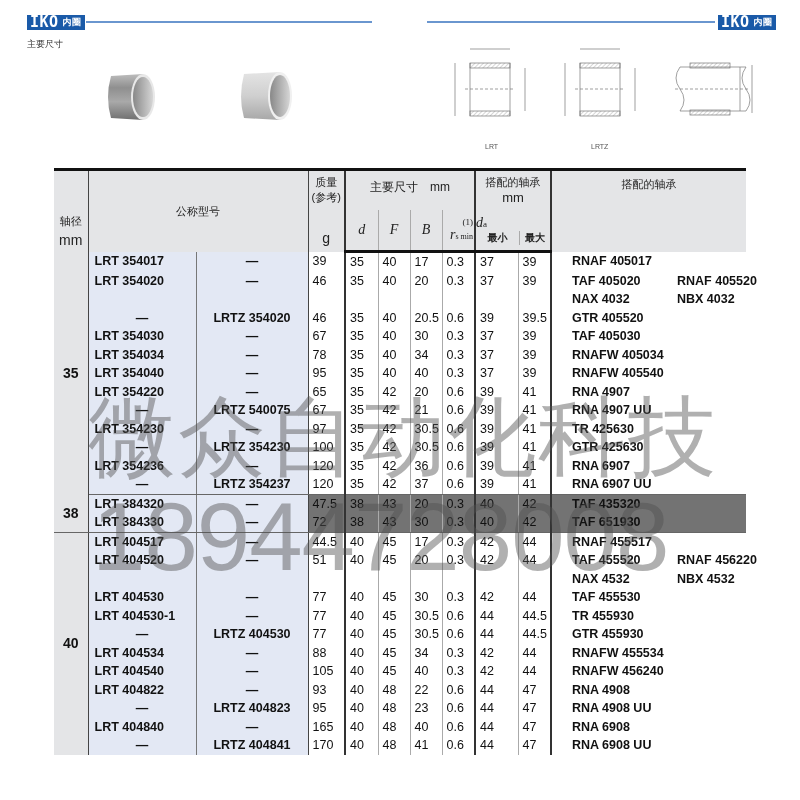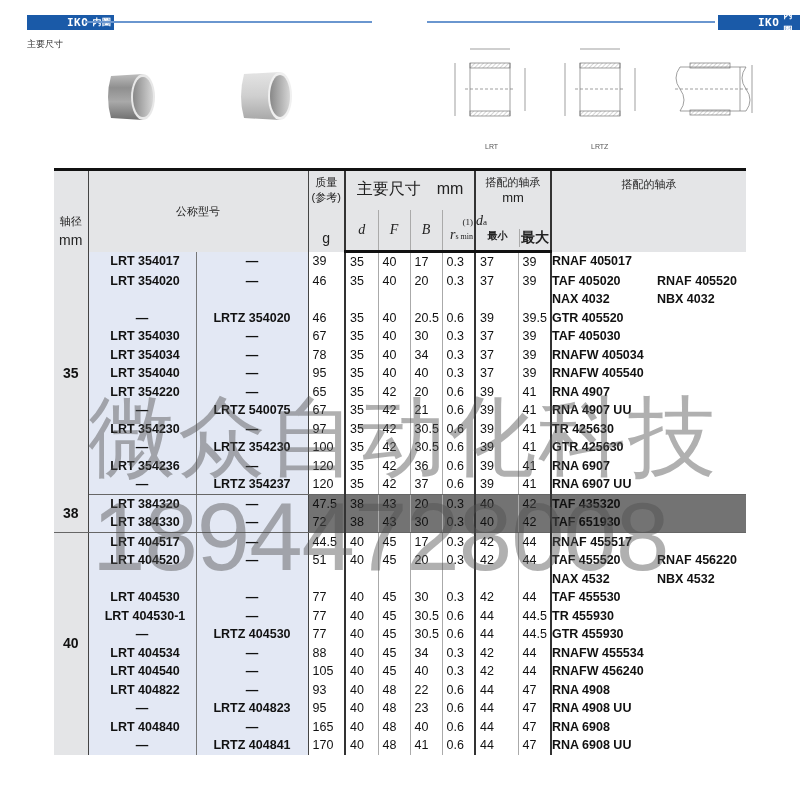--- a/index.html
+++ b/index.html
@@ -1,18 +1,18 @@
 <!DOCTYPE html>
 <html><head>
 <meta charset="utf-8">
 <style>
   html, body { margin:0; padding:0; background:#ffffff; }
   body { width:800px; height:800px; position:relative; overflow:hidden; font-family:"Liberation Sans", sans-serif; color:#111; }
   .brand { position:absolute; top:15px; height:15px; background:#1a5aa8; color:#fff; font-weight:bold; font-size:11px; line-height:15px; padding:0 3px; letter-spacing:0.5px; display:flex; gap:4px; align-items:center; }
-  .brand .logo { font-family:"DejaVu Sans Mono", monospace; font-weight:bold; font-size:11px;margin-left:37px; }
+  .brand .logo { font-family:"DejaVu Sans Mono", monospace; font-weight:bold; font-size:15px; }
   .brand .sub { font-size:9px; }
   .rule { position:absolute; top:21px; height:2px; background:#6a96cf; }
   .subtitle { position:absolute; left:27px; top:38px; font-size:9px; color:#333; }
   .photo { position:absolute; }
   .diagram { position:absolute; }
   .dlabel { position:absolute; font-size:7px; color:#555; }
 
   table.spec { position:absolute; left:54px; top:168px; width:692px; border-collapse:collapse; font-size:12.5px; table-layout:fixed; }
   table.spec th { background:#e4e5e7; font-weight:normal; font-size:11px; color:#222; padding:0; }
   table.spec thead tr:first-child th { border-top:3px solid #111; }
@@ -23,28 +23,28 @@
   .c-mass { width:37px; border-right:2px solid #333; }
   .c-d { width:33px; border-right:1px solid #aaa; }
   .c-F { width:32px; border-right:1px solid #aaa; }
   .c-B { width:32px; border-right:1px solid #aaa; }
   .c-r { width:33px; border-right:2px solid #333; }
   .c-min { width:43px; border-right:1px solid #aaa; }
   .c-max { width:33px; border-right:2px solid #333; }
   .c-brg { }
   td { padding:0 0 0 4px; height:18.5px; line-height:18.5px; vertical-align:middle; white-space:nowrap; }
   td.shaft { background:#e4e5e7; text-align:center; font-weight:bold; font-size:14px; border-right:1px solid #444; padding:0; }
-  td.lrt { background:#e3e8f4; font-weight:bold; padding-left:6px;text-align:center; }
+  td.lrt { background:#e3e8f4; font-weight:bold; padding-left:6px; }
   td.lrtz { background:#e3e8f4; font-weight:bold; text-align:center; border-right:1px solid #444; border-left:1px solid #777; padding:0; }
   td.dash { text-align:center; padding:0; }
   td.num { border-right:1px solid #aaa; }
   td.mass { border-right:2px solid #333; }
   td.r { border-right:2px solid #333; }
   td.mx { border-right:2px solid #333; }
-  td.brg { font-weight:bold; padding-left:0; }
+  td.brg { font-weight:bold; padding-left:20px; }
   tr.grp-end td { border-bottom:1px solid #666; }
   tbody.g38 td:not(.shaft) { background:#737373; }
   tbody.g38 td.lrt, tbody.g38 td.lrtz { background:#e3e8f4; }
   .hdr-it { font-family:"Liberation Serif", serif; font-style:italic; font-size:14px; }
   .watermark { position:absolute; pointer-events:none; color:rgba(80,80,80,0.45); font-family:"DejaVu Sans", sans-serif; white-space:nowrap; }
 </style>
 </head>
 <body>
 
 <div class="brand" style="left:27px;">
@@ -148,40 +148,40 @@
       <th rowspan="2" class="c-shaft" style="vertical-align:bottom; padding-bottom:4px;">
         <div style="font-size:11px; margin-bottom:3px;">轴径</div>
         <div style="font-size:14px;">mm</div>
       </th>
       <th rowspan="2" colspan="2" class="c-lrtz" style="font-size:11px;">公称型号</th>
       <th rowspan="2" class="c-mass" style="vertical-align:top; padding-top:4px;">
         <div>质量</div>
         <div>(参考)</div>
         <div style="font-size:14px; margin-top:25px;">g</div>
       </th>
-      <th colspan="4" class="c-r" style="font-size:16px; vertical-align:top; padding-top:8px;">主要尺寸　mm</th>
+      <th colspan="4" class="c-r" style="font-size:12px; vertical-align:top; padding-top:8px;">主要尺寸　mm</th>
       <th colspan="2" class="c-max" style="vertical-align:top; padding-top:4px;">
         <div>搭配的轴承</div>
         <div style="font-size:13px;">mm</div>
       </th>
       <th rowspan="2" style="vertical-align:top; padding-top:6px;">搭配的轴承</th>
     </tr>
     <tr style="height:42px;">
       <th class="c-d"><span class="hdr-it">d</span></th>
       <th class="c-F"><span class="hdr-it">F</span></th>
       <th class="c-B"><span class="hdr-it">B</span></th>
       <th class="c-r" style="text-align:right; padding-right:1px;">
         <div style="font-size:9px; font-family:'Liberation Serif',serif;">(1)</div>
         <div style="white-space:nowrap;"><span class="hdr-it">r</span><span style="font-family:'Liberation Serif',serif; font-size:8px;">s min</span></div>
       </th>
       <th colspan="2" class="c-max" style="position:relative;">
         <div style="text-align:left;"><span class="hdr-it">d</span><span style="font-family:'Liberation Serif',serif; font-size:9px;">a</span></div>
         <div style="display:flex;">
           <span style="width:43px; border-right:1px solid #aaa; font-size:10px; font-weight:bold;">最小</span>
-          <span style="flex:1; font-size:14px; font-weight:bold;">最大</span>
+          <span style="flex:1; font-size:10px; font-weight:bold;">最大</span>
         </div>
       </th>
     </tr>
   </thead>
 
   <tbody>
     <tr>
       <td rowspan="13" class="shaft">35</td>
       <td class="lrt">LRT 354017</td>
       <td class="lrtz">—</td>

